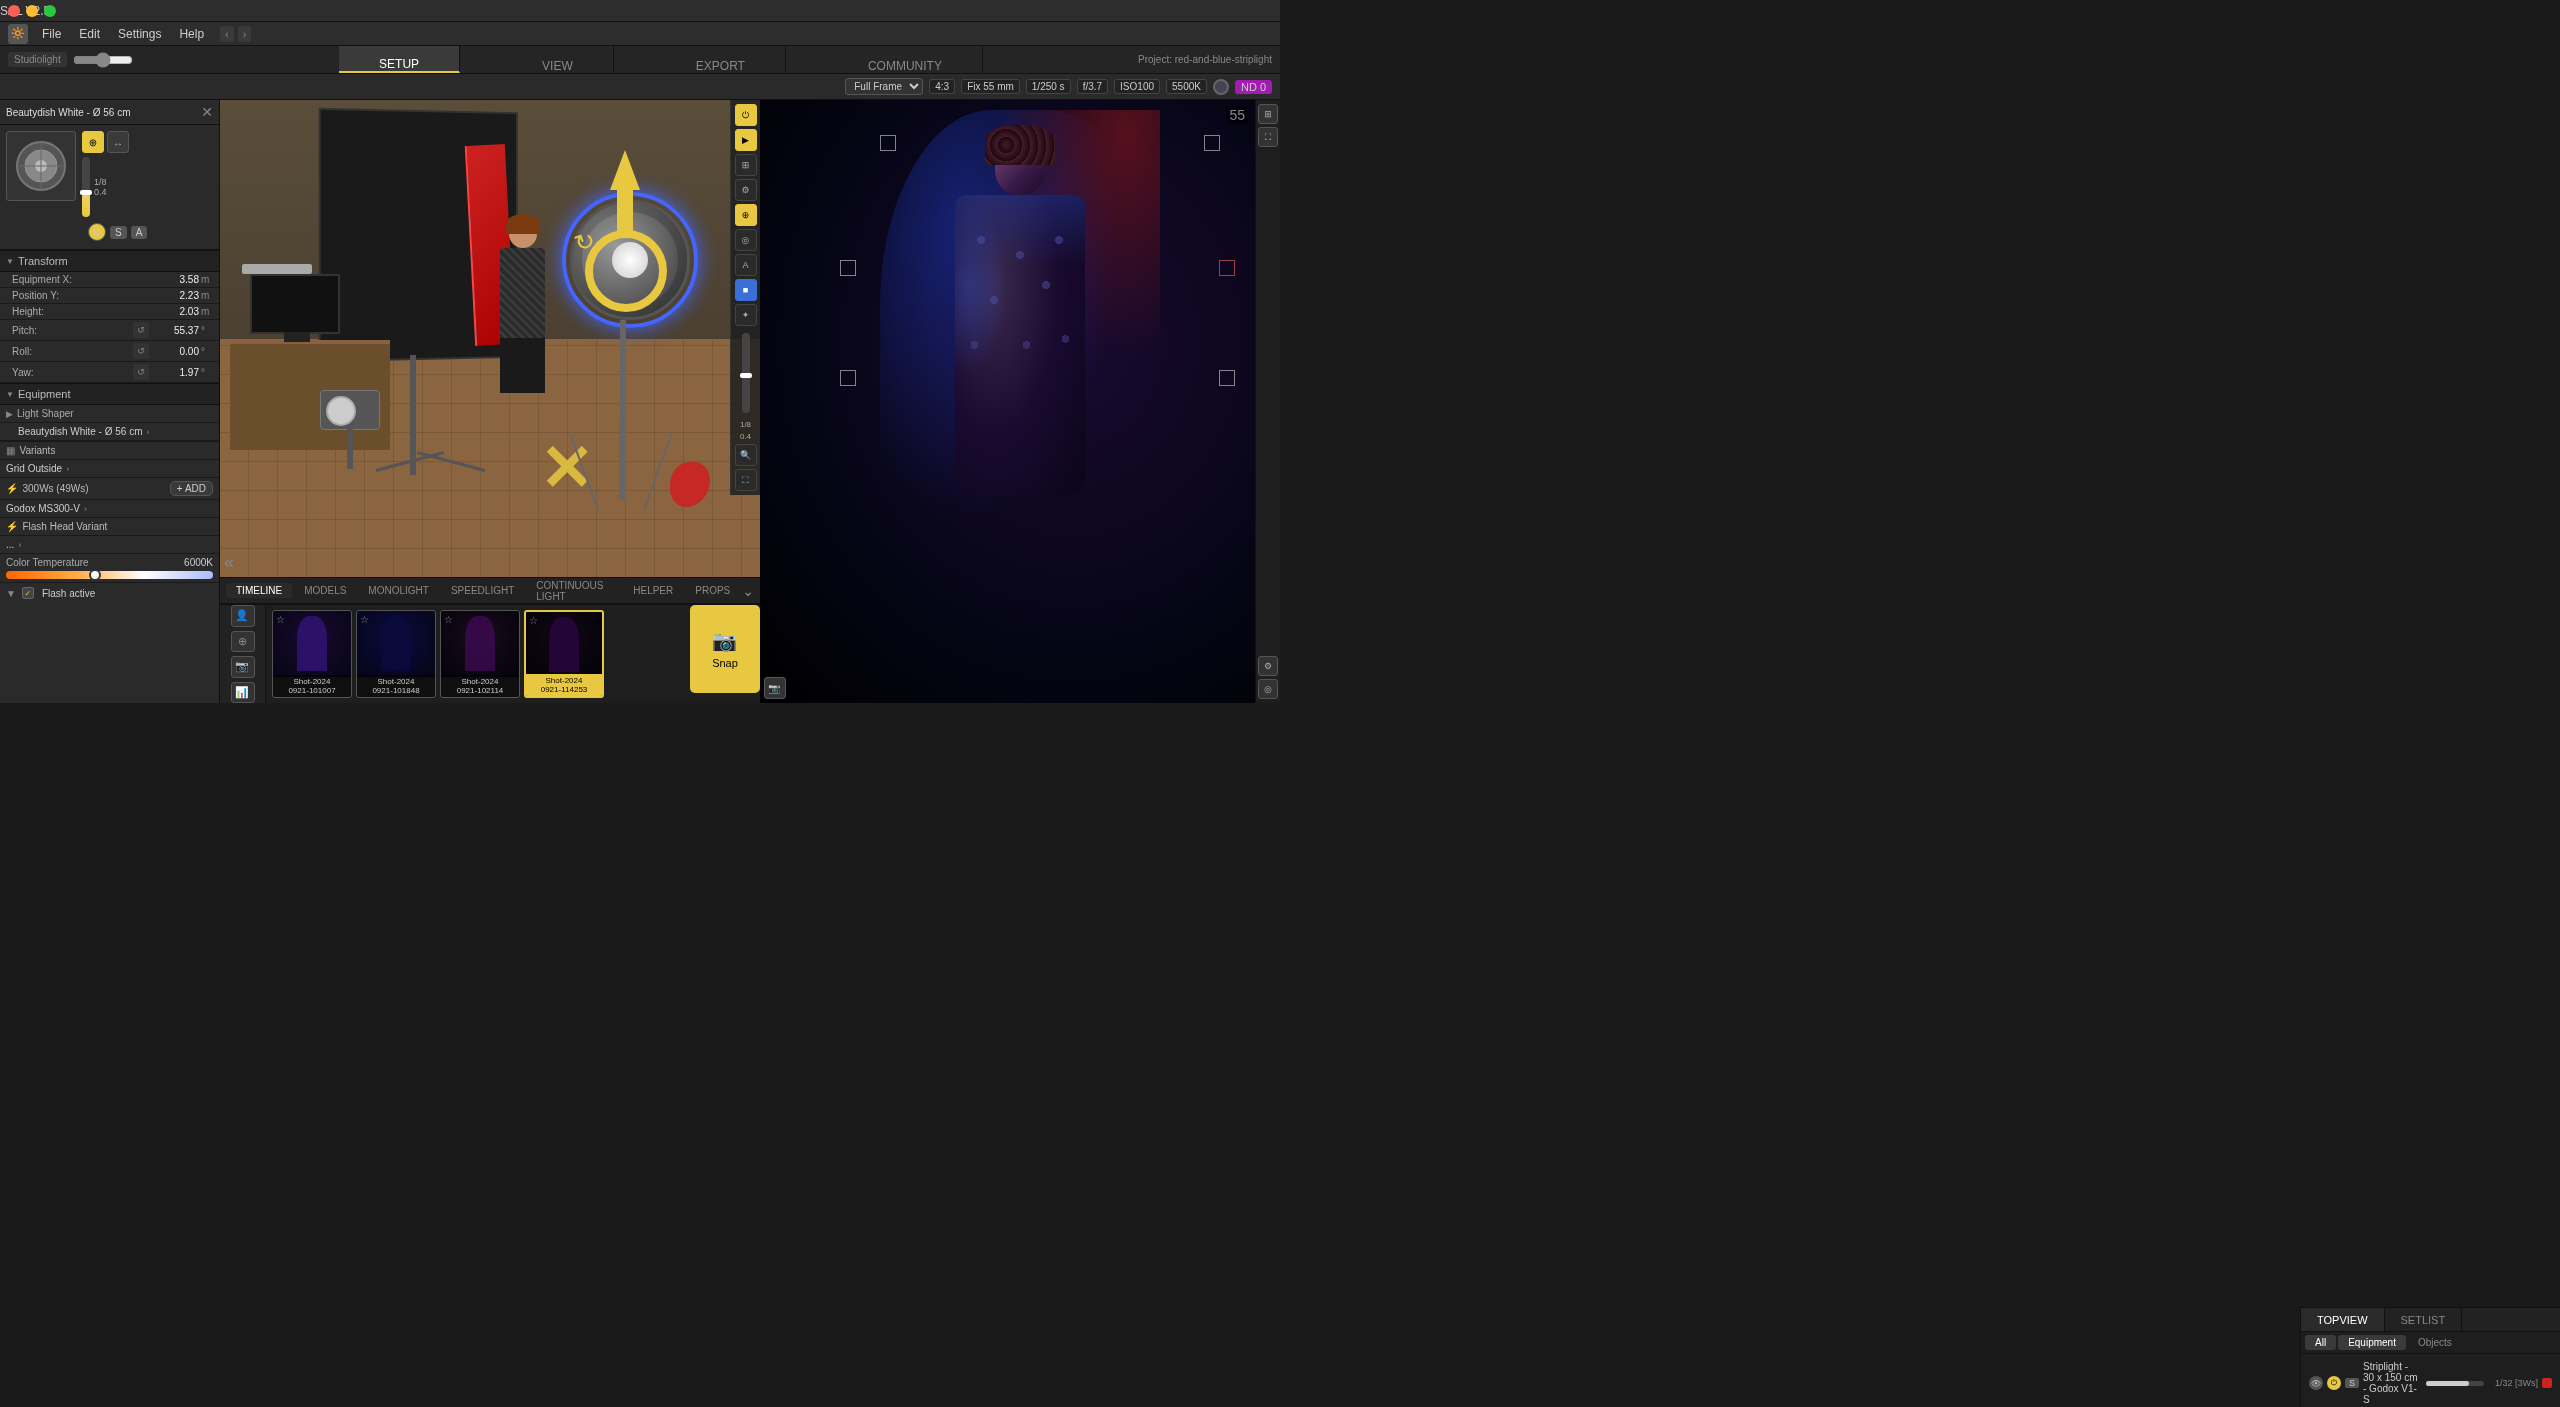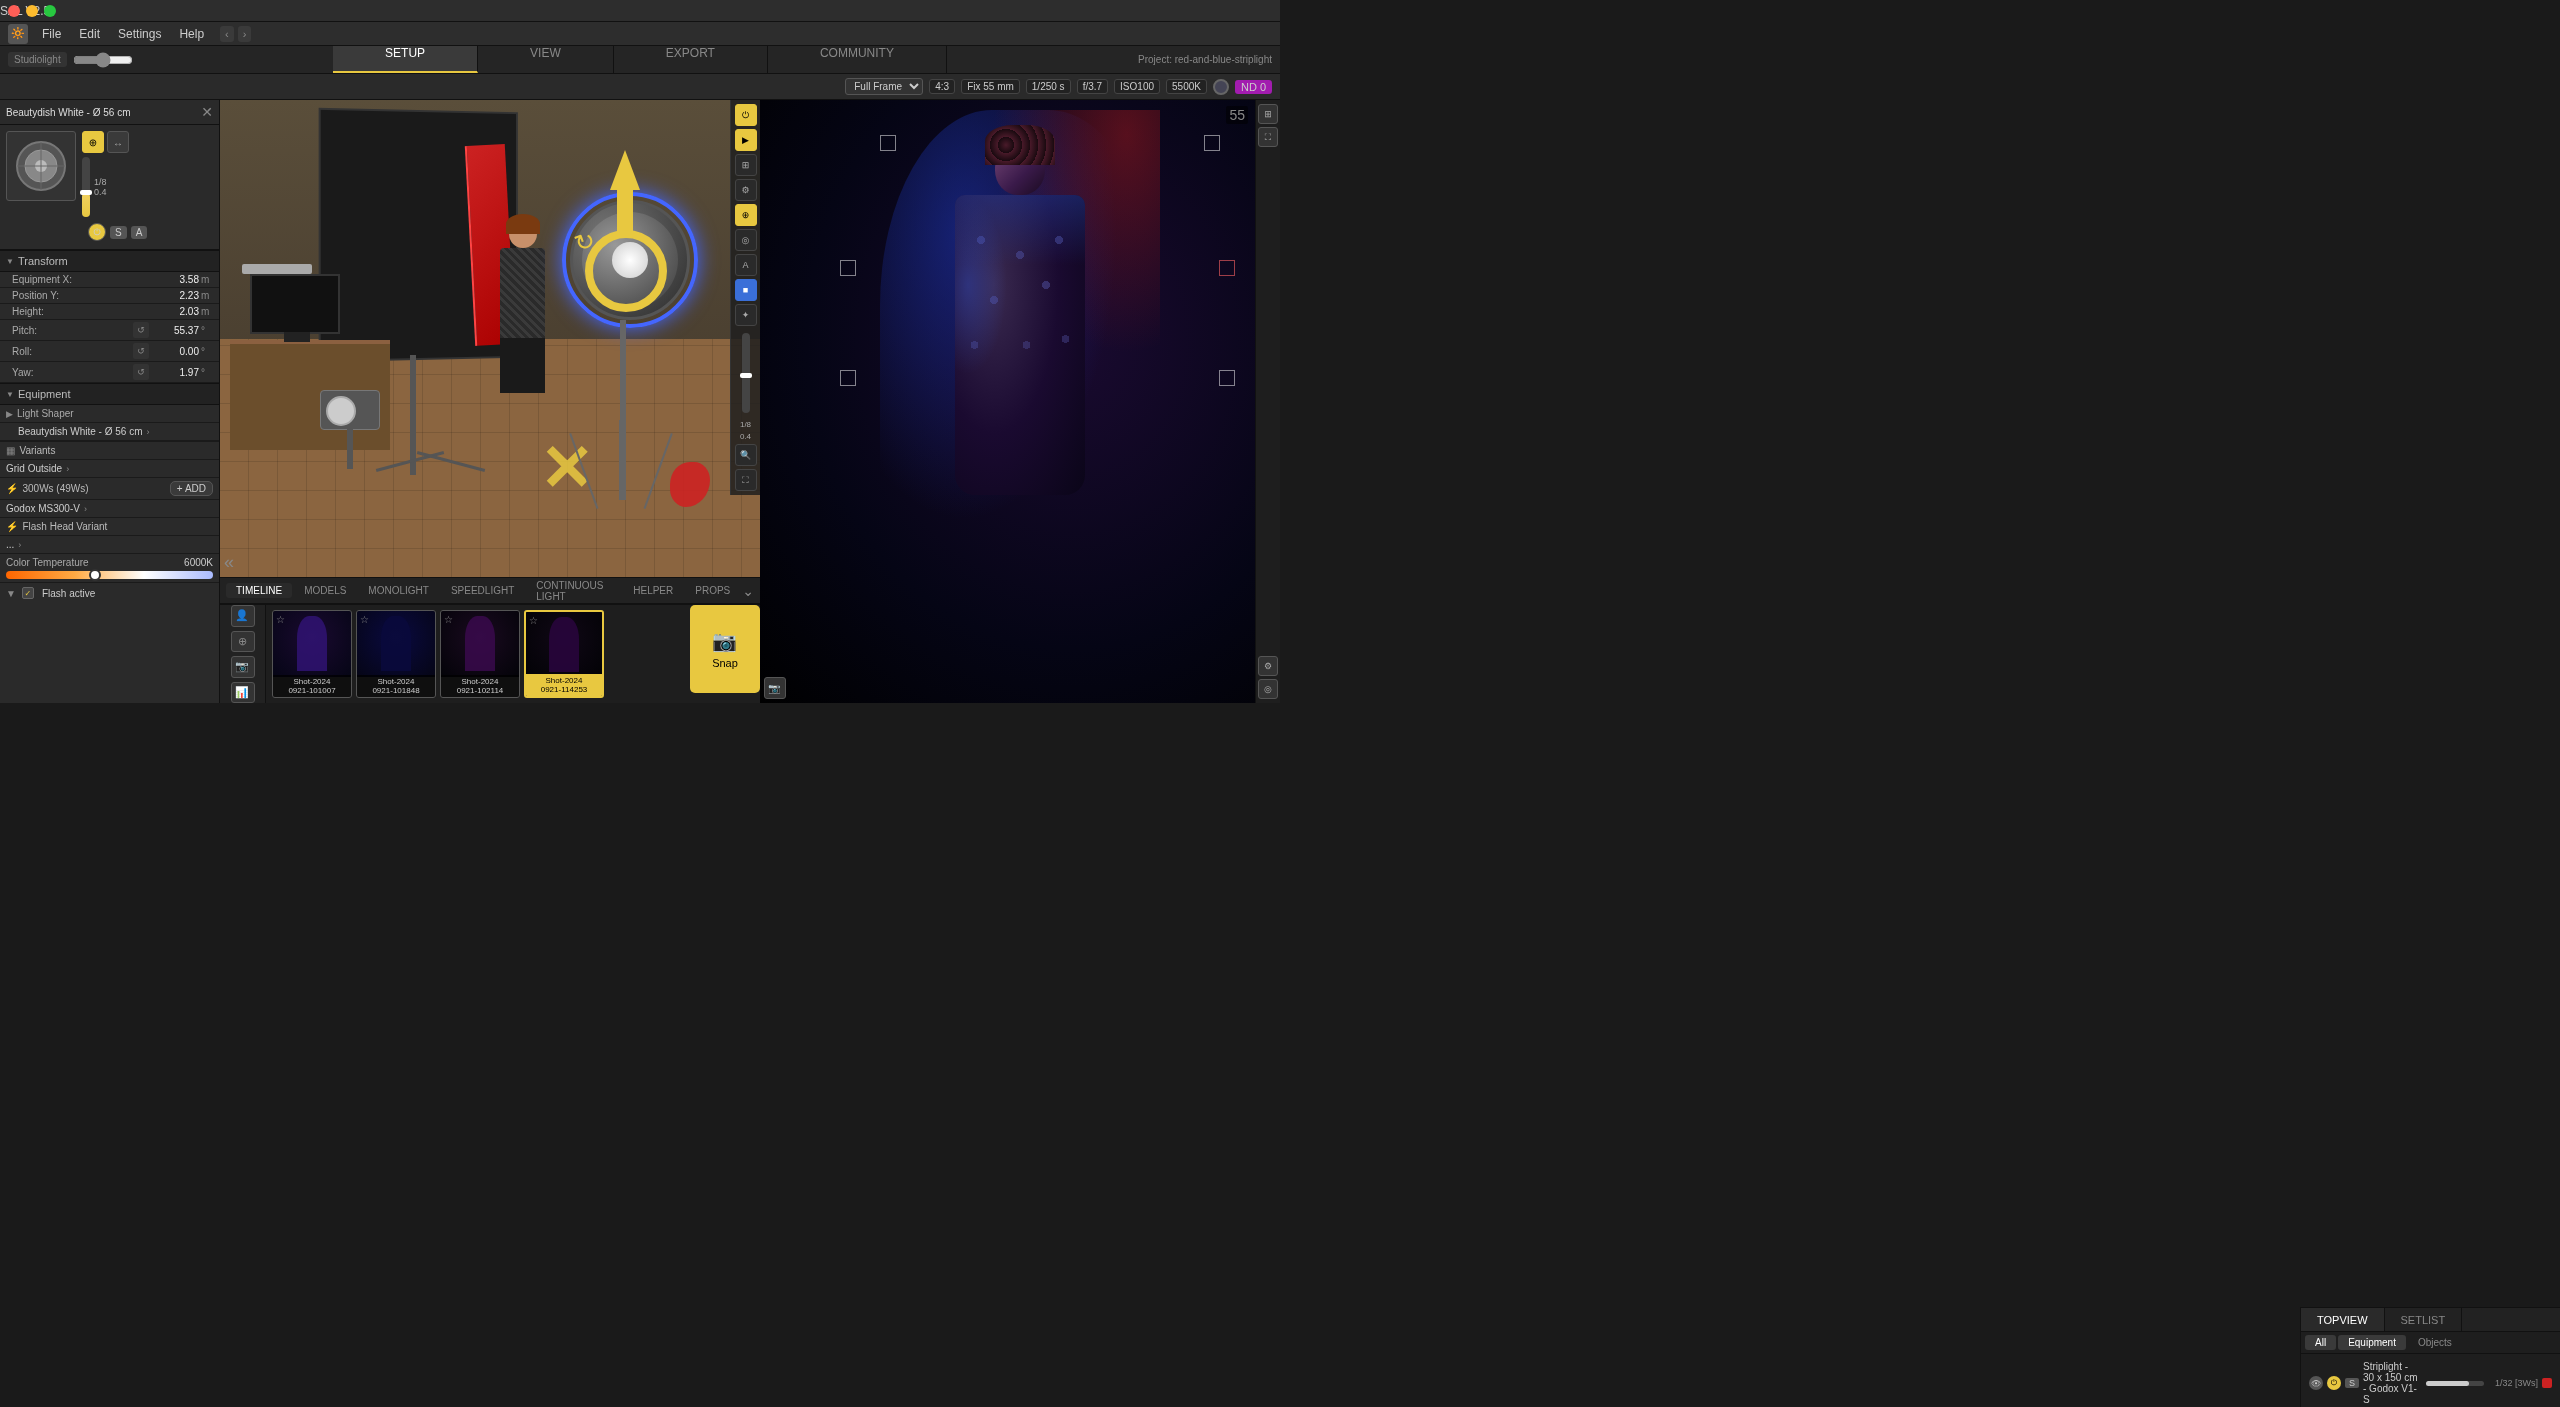--- a/index.html
+++ b/index.html
@@ -88,27 +88,28 @@
 
     
     .top-nav {
       background: #252525;
       height: 28px;
       display: flex;
       align-items: stretch;
       border-bottom: 1px solid #111;
     }
     .top-nav-tab {
-      padding: 0 52px;
-      display: flex;
-      align-items: flex-start;
+      padding: 0 40px;
+      display: flex;
+      align-items: flex-end;
       font-size: 12px;
       color: #888;
       cursor: pointer;
       border-right: 1px solid #111;
+      margin-left: 42px;
     }
 
     
     .camera-toolbar {
       background: #2a2a2a;
       height: 26px;
       display: flex;
       align-items: center;
       padding: 0 8px;
       gap: 6px;

